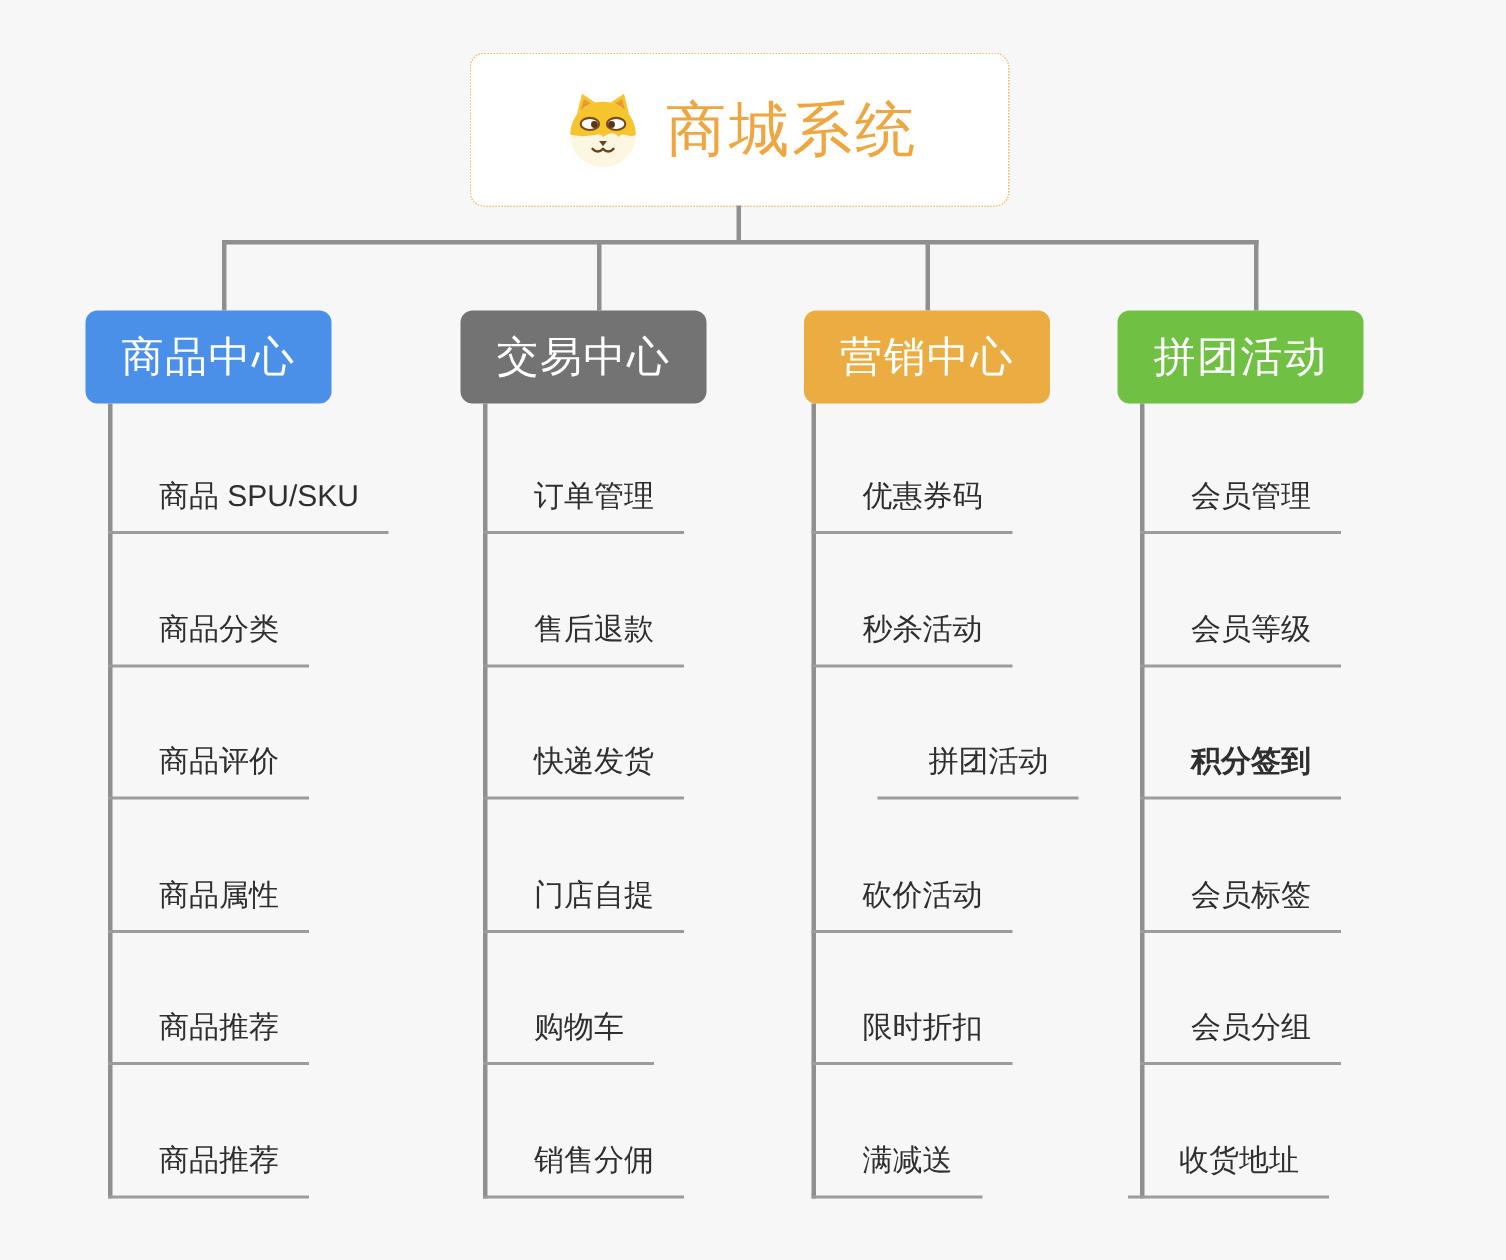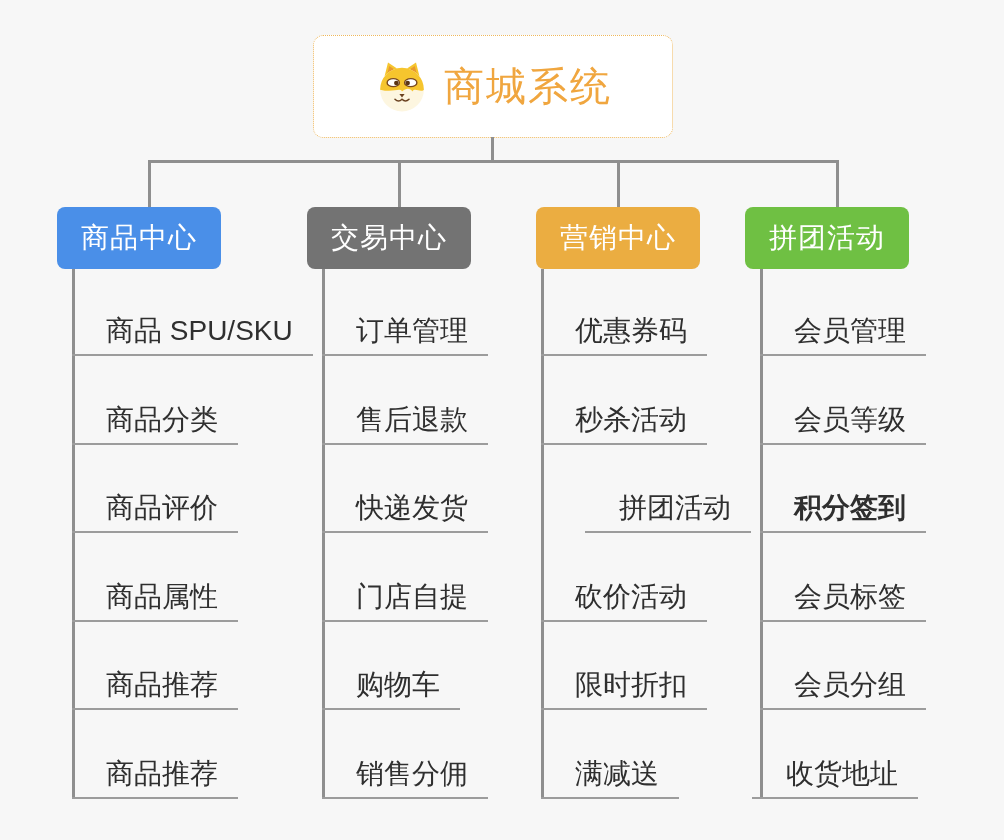--- a/index.html
+++ b/index.html
@@ -37,21 +37,21 @@
   }
   .branch-label{
     color:#ffffff;font-size:28px;letter-spacing:1px;white-space:nowrap;
   }
 
   
   .leaf-node{
     position:absolute;
     padding:0 20px 8px 34px;
     border-bottom:2px solid #9c9c9c;
-    font-size:28px;line-height:30px;color:#2f2f2f;
+    font-size:20px;line-height:30px;color:#2f2f2f;
     white-space:nowrap;cursor:default;
   }
 </style>
 </head>
 <body>
 
 <div class="canvas">
 
   <div class="root-node">
     <svg class="dog-icon" viewBox="0 0 64 64" aria-hidden="true">

